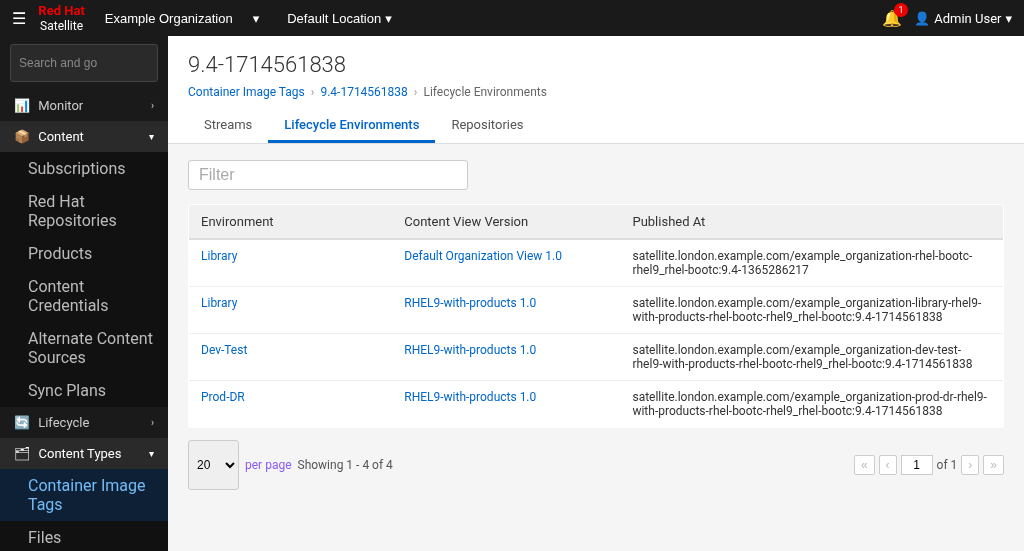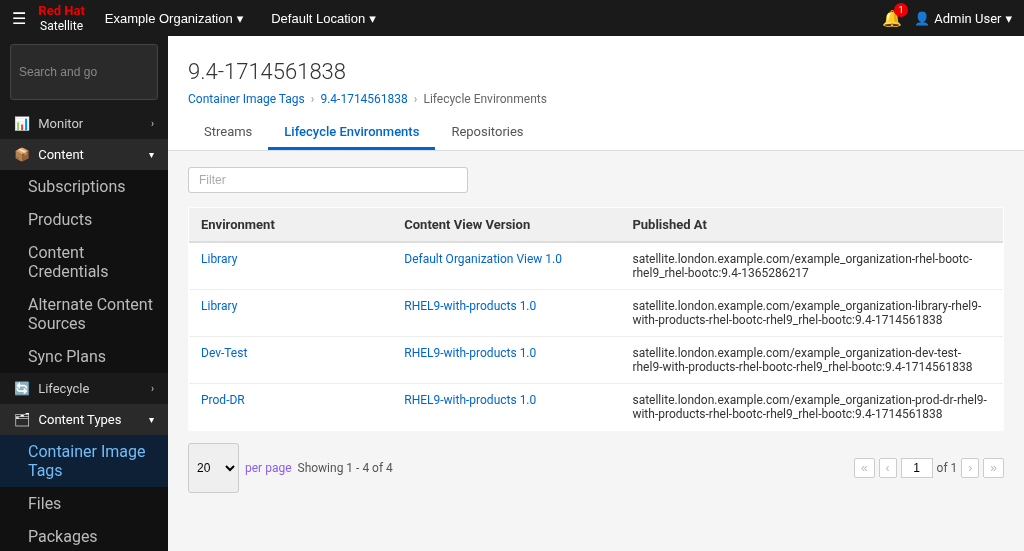--- a/index.html
+++ b/index.html
@@ -5,64 +5,64 @@
     * { box-sizing: border-box; margin: 0; padding: 0; }
     body { font-family: -apple-system, BlinkMacSystemFont, 'Segoe UI', Roboto, sans-serif; font-size: 13px; background: #f5f5f5; color: #333; display: flex; flex-direction: column; height: 551px; overflow: hidden; }
 
     
     .topnav { background: #1a1a1a; color: #fff; height: 36px; display: flex; align-items: center; padding: 0 12px; gap: 12px; flex-shrink: 0; }
     .topnav-hamburger { color: #fff; font-size: 16px; cursor: pointer; }
     .topnav-brand { display: flex; align-items: center; gap: 6px; }
     .topnav-brand-text { color: #fff; font-size: 12px; line-height: 1.2; }
     .topnav-brand-text span { display: block; text-align: center; }
     .topnav-brand-text .brand-red { color: #ee0000; font-weight: bold; font-size: 13px; }
-    .topnav-org { background: transparent; border: none; color: #fff; font-size: 13px; cursor: pointer; display: flex; align-items: center; gap: 4px; padding: 4px 8px; border-radius: 3px; }
+    .topnav-org { background: transparent; border: none; color: #fff; font-size: 13px; cursor: pointer; display: flex; align-items: center; gap: 20px; padding: 4px 8px; border-radius: 3px; }
     .topnav-loc { background: transparent; border: none; color: #fff; font-size: 13px; cursor: pointer; display: flex; align-items: center; gap: 4px; padding: 4px 8px; border-radius: 3px; }
     .topnav-spacer { flex: 1; }
     .topnav-bell { color: #fff; font-size: 16px; cursor: pointer; position: relative; }
     .bell-badge { background: #ee0000; color: #fff; font-size: 9px; border-radius: 50%; width: 14px; height: 14px; display: flex; align-items: center; justify-content: center; position: absolute; top: -6px; right: -6px; }
     .topnav-user { color: #fff; font-size: 13px; cursor: pointer; display: flex; align-items: center; gap: 4px; }
 
     
     .app-body { display: flex; flex: 1; overflow: hidden; }
 
     
     .sidebar { width: 168px; background: #1a1a1a; color: #fff; display: flex; flex-direction: column; overflow-y: auto; flex-shrink: 0; }
     .sidebar-search { padding: 8px 10px; }
-    .sidebar-search input { width: 100%; background: #2a2a2a; border: 1px solid #444; color: #ccc; padding: 20px 8px; border-radius: 3px; font-size: 12px; }
+    .sidebar-search input { width: 100%; background: #2a2a2a; border: 1px solid #444; color: #ccc; padding: 11px 8px; border-radius: 3px; font-size: 12px; }
     .sidebar-search input::placeholder { color: #888; }
     .sidebar-item { display: flex; align-items: center; justify-content: space-between; padding: 8px 14px; cursor: pointer; color: #ccc; font-size: 13px; }
     .sidebar-item.active { background: #2a2a2a; color: #fff; }
     .sidebar-item-inner { display: flex; align-items: center; gap: 8px; }
     .sidebar-chevron { font-size: 10px; }
     .sidebar-sub { background: #111; }
     .sidebar-sub-item { padding: 7px 14px 7px 28px; cursor: pointer; color: #bbb; font-size: 16px; }
     .sidebar-sub-item.active { color: #73bcf7; background: #0d2035; }
 
     
     .main { flex: 1; overflow-y: auto; background: #f5f5f5; }
-    .main-header { background: #fff; border-bottom: 1px solid #ddd; padding: 23px 20px 0; }
+    .main-header { background: #fff; border-bottom: 1px solid #ddd; padding: 16px 20px 0; }
     .page-title { font-size: 22px; font-weight: 300; color: #333; margin-bottom: 8px; }
     .breadcrumb { display: flex; align-items: center; gap: 6px; font-size: 12px; margin-bottom: 10px; }
     .breadcrumb a { color: #0066cc; text-decoration: none; }
     .breadcrumb-sep { color: #999; }
     .breadcrumb-current { color: #666; }
     .tabs { display: flex; gap: 0; }
     .tab { padding: 8px 16px; cursor: pointer; border-bottom: 3px solid transparent; font-size: 13px; color: #555; }
     .tab.active { color: #0066cc; border-bottom-color: #0066cc; font-weight: 500; }
 
     
     .content-area { padding: 16px 20px; }
     .filter-bar { display: flex; align-items: center; gap: 8px; margin-bottom: 14px; }
-    .filter-input { border: 1px solid #ccc; padding: 5px 10px; border-radius: 3px; font-size: 12px; width: 280px; color: #666; }
+    .filter-input { border: 1px solid #ccc; padding: 5px 10px; border-radius: 3px; font-size: 16px; width: 280px; color: #666; }
     .filter-input::placeholder { color: #aaa; }
 
     
     .data-table { width: 100%; border-collapse: collapse; background: #fff; border: 1px solid #ddd; border-radius: 3px; overflow: hidden; }
-    .data-table th { background: #f0f0f0; border-bottom: 2px solid #ddd; padding: 9px 12px; text-align: left; font-size: 13px; font-weight: 700; color: #333; }
+    .data-table th { background: #f0f0f0; border-bottom: 2px solid #ddd; padding: 9px 12px; text-align: left; font-size: 13px; font-weight: 400; color: #333; }
     .data-table td { padding: 9px 12px; border-bottom: 1px solid #eee; font-size: 12px; vertical-align: top; }
     .data-table tr:last-child td { border-bottom: none; }
     .data-table a { color: #0066cc; text-decoration: none; }
     .col-env { width: 25%; }
     .col-cv { width: 28%; }
     .col-pub { width: 47%; }
 
     
     .pagination { display: flex; align-items: center; justify-content: flex-end; gap: 6px; margin-top: 12px; font-size: 12px; color: #555; }
     .pagination select { border: 1px solid #ccc; padding: 16px 4px; font-size: 12px; border-radius: 3px; }
@@ -120,20 +120,21 @@
     </div>
     <div class="sidebar-item active">
       <div class="sidebar-item-inner">
         <span>📦</span>
         <span>Content</span>
       </div>
       <span class="sidebar-chevron">▾</span>
     </div>
     <div class="sidebar-sub">
       <div class="sidebar-sub-item">Subscriptions</div>
+      <div class="sidebar-sub-item">Red Hat Repositories</div>
       <div class="sidebar-sub-item">Products</div>
       <div class="sidebar-sub-item">Content Credentials</div>
       <div class="sidebar-sub-item">Alternate Content Sources</div>
       <div class="sidebar-sub-item">Sync Plans</div>
     </div>
     <div class="sidebar-item">
       <div class="sidebar-item-inner">
         <span>🔄</span>
         <span>Lifecycle</span>
       </div>

